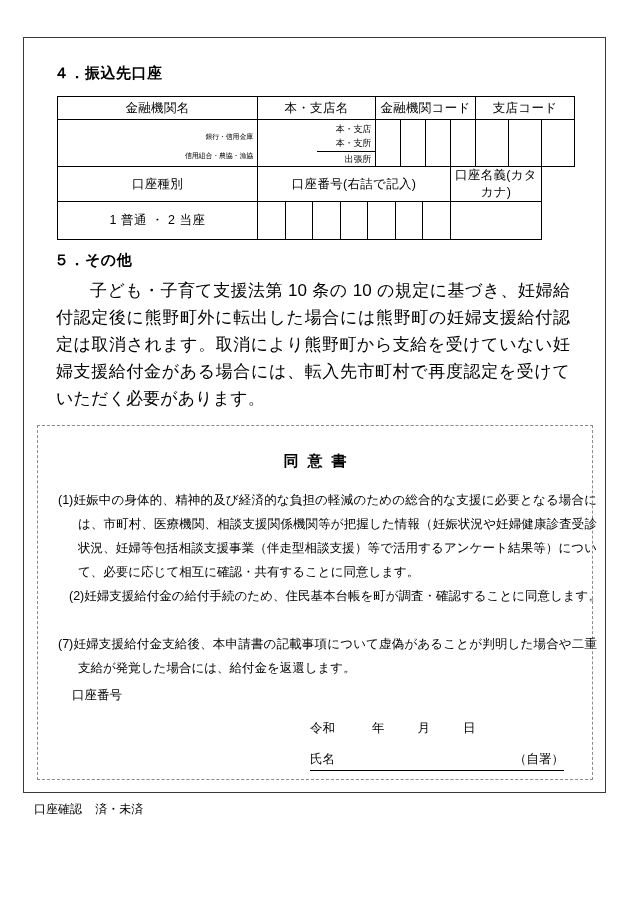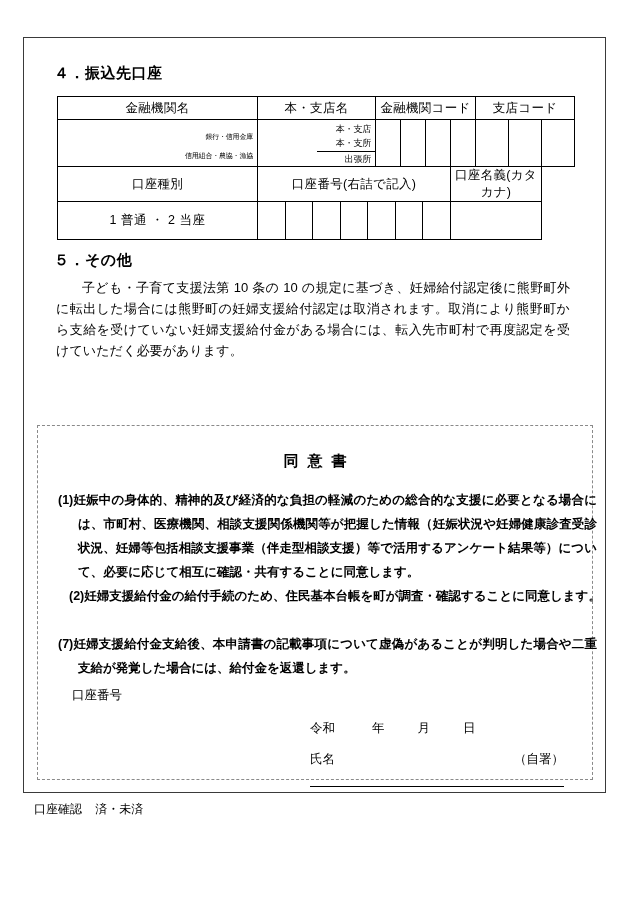--- a/index.html
+++ b/index.html
@@ -118,22 +118,22 @@
     font-size: 12px;
     letter-spacing: 0.5px;
   }
 
   
   #section5-body {
     position: absolute;
     left: 56px;
     top: 277px;
     width: 514px;
-    font-size: 13px;
-    line-height: 21px;
+    font-size: 17px;
+    line-height: 27px;
     text-align: justify;
     text-indent: 2em;
     letter-spacing: 0.1px;
   }
 
   
   #consent-box {
     position: absolute;
     left: 37px;
     top: 425px;
@@ -153,21 +153,20 @@
     letter-spacing: 9px;
     text-indent: 9px;
     font-family: Liberation Mono, monospace;
   }
   .consent-item {
     position: absolute;
     font-size: 12.5px;
     line-height: 24px;
     text-align: justify;
     letter-spacing: 0px;
-    font-weight: bold;
   }
   #consent-1 { left: 20px; top: 62px; width: 519px; text-indent: -1.6em; padding-left: 1.6em; }
   #consent-2 { left: 31px; top: 158px; width: 519px; text-indent: -1.6em; padding-left: 1.6em; }
   #consent-3 { left: 20px; top: 206px; width: 519px; text-indent: -1.6em; padding-left: 1.6em; }
 
   #mayor-line {
     position: absolute;
     left: 34px;
     top: 261px;
     font-size: 12.5px;
@@ -183,21 +182,21 @@
   #date-line .gap-sm { display: inline-block; width: 30px; }
   #date-line .gap-md { display: inline-block; width: 26px; }
 
   #name-line {
     position: absolute;
     left: 272px;
     top: 325px;
     width: 254px;
     font-size: 12.5px;
     border-bottom: 1px solid #000;
-    padding-bottom: 18px;
+    padding-bottom: 2px;
     display: flex;
     justify-content: space-between;
     align-items: baseline;
     box-sizing: border-box;
   }
 
   
   #footer {
     position: absolute;
     left: 34px;

